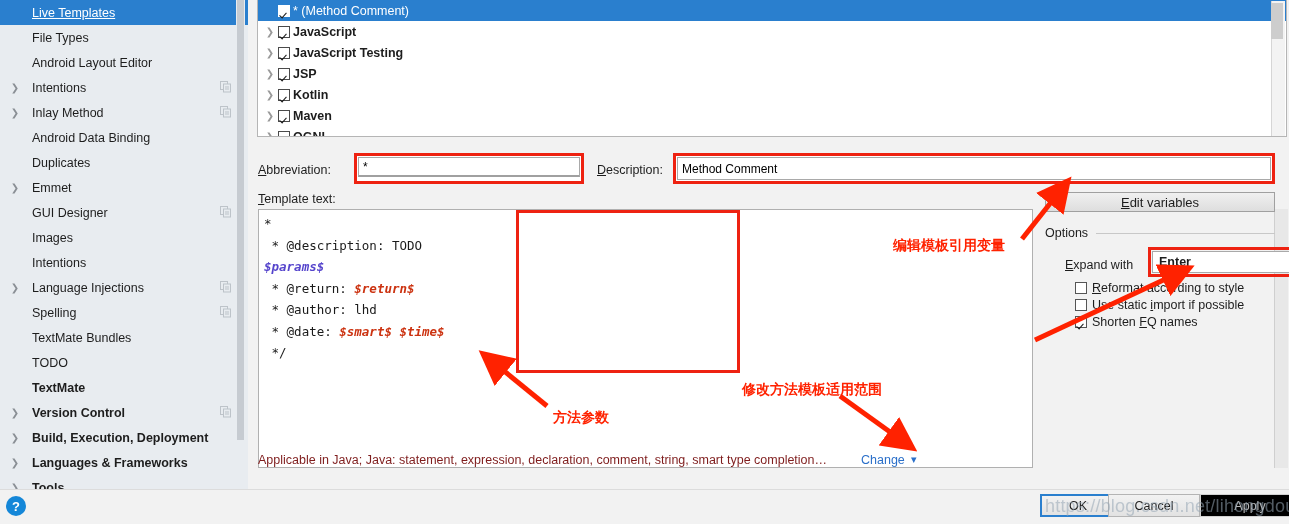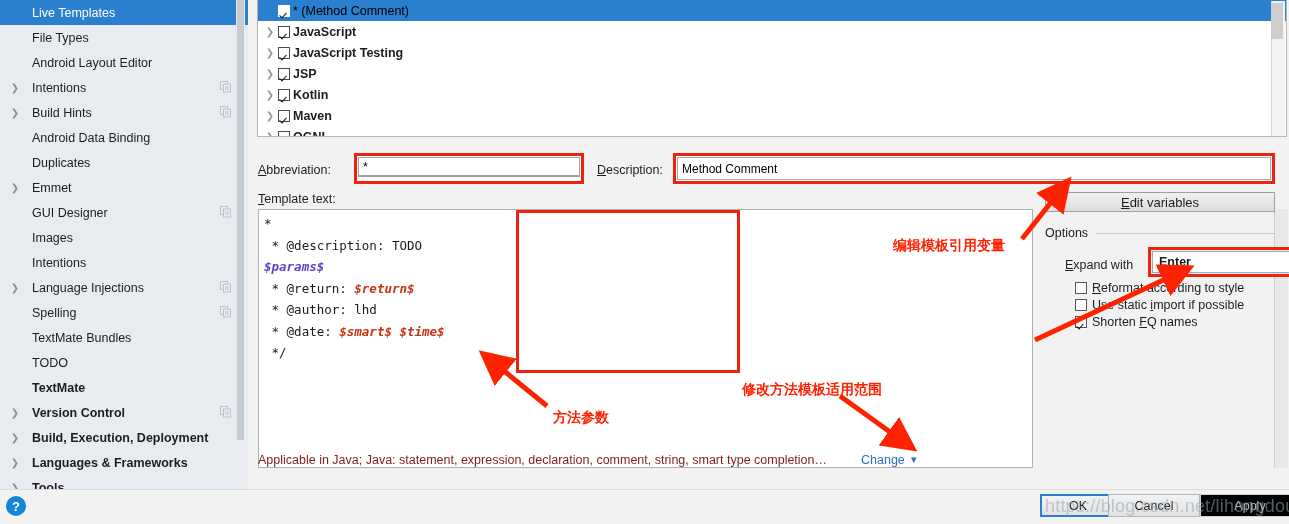--- a/index.html
+++ b/index.html
@@ -23,21 +23,21 @@
   }
   .side-item {
     position: relative;
     height: 25px;
     display: flex;
     align-items: center;
     padding-left: 8px;
     font-size: 12.5px;
     white-space: nowrap;
   }
-  .side-item.sel { background: #2a7fce; color: #ffffff; }
+  .side-item.sel { background: #2a7fce; color: #ffffff; text-decoration: underline; }
   .side-item .arrow {
     width: 14px; min-width: 14px;
     color: #8a8f95; font-size: 10px;
     text-align: center;
   }
   .side-item .pad { width: 14px; min-width: 14px; }
   .side-item .lbl { padding-left: 10px; }
   .side-item.bold .lbl { font-weight: bold; }
   .side-item .copyico {
     position: absolute; right: 16px; top: 6px;
@@ -73,21 +73,21 @@
     overflow: hidden;
   }
   .tree-row {
     height: 21px;
     display: flex; align-items: center;
     padding-left: 4px;
     font-size: 12.5px;
     font-weight: bold;
     white-space: nowrap;
   }
-  .tree-row.sel { background: #2a7fce; color: #000000; font-weight: normal; }
+  .tree-row.sel { background: #2a7fce; color: #ffffff; font-weight: normal; }
   .tree-row .tarrow {
     width: 16px; min-width: 16px;
     color: #9a9a9a; font-size: 10px; text-align: center;
     font-weight: normal;
   }
   .tree-row .tindent { width: 16px; min-width: 16px; }
   .cbx {
     width: 12px; height: 12px; min-width: 12px;
     border: 1px solid #4a4a4a;
     background: #fff;
@@ -334,21 +334,21 @@
           <svg viewBox="0 0 12 12" width="12" height="12">
             <rect x="0.5" y="0.5" width="7" height="8" fill="none" stroke="#9aa3ab"></rect>
             <rect x="3.5" y="3" width="7" height="8" fill="#e8ecf0" stroke="#9aa3ab"></rect>
             <line x1="5" y1="6" x2="9" y2="6" stroke="#9aa3ab"></line>
             <line x1="5" y1="8" x2="9" y2="8" stroke="#9aa3ab"></line>
           </svg>
         </span>
       </div>
       <div class="side-item">
         <span class="arrow">❯</span>
-        <span class="lbl">Build Hints</span>
+        <span class="lbl">Inlay Method</span>
         <span class="copyico">
           <svg viewBox="0 0 12 12" width="12" height="12">
             <rect x="0.5" y="0.5" width="7" height="8" fill="none" stroke="#9aa3ab"></rect>
             <rect x="3.5" y="3" width="7" height="8" fill="#e8ecf0" stroke="#9aa3ab"></rect>
             <line x1="5" y1="6" x2="9" y2="6" stroke="#9aa3ab"></line>
             <line x1="5" y1="8" x2="9" y2="8" stroke="#9aa3ab"></line>
           </svg>
         </span>
       </div>
       <div class="side-item">

